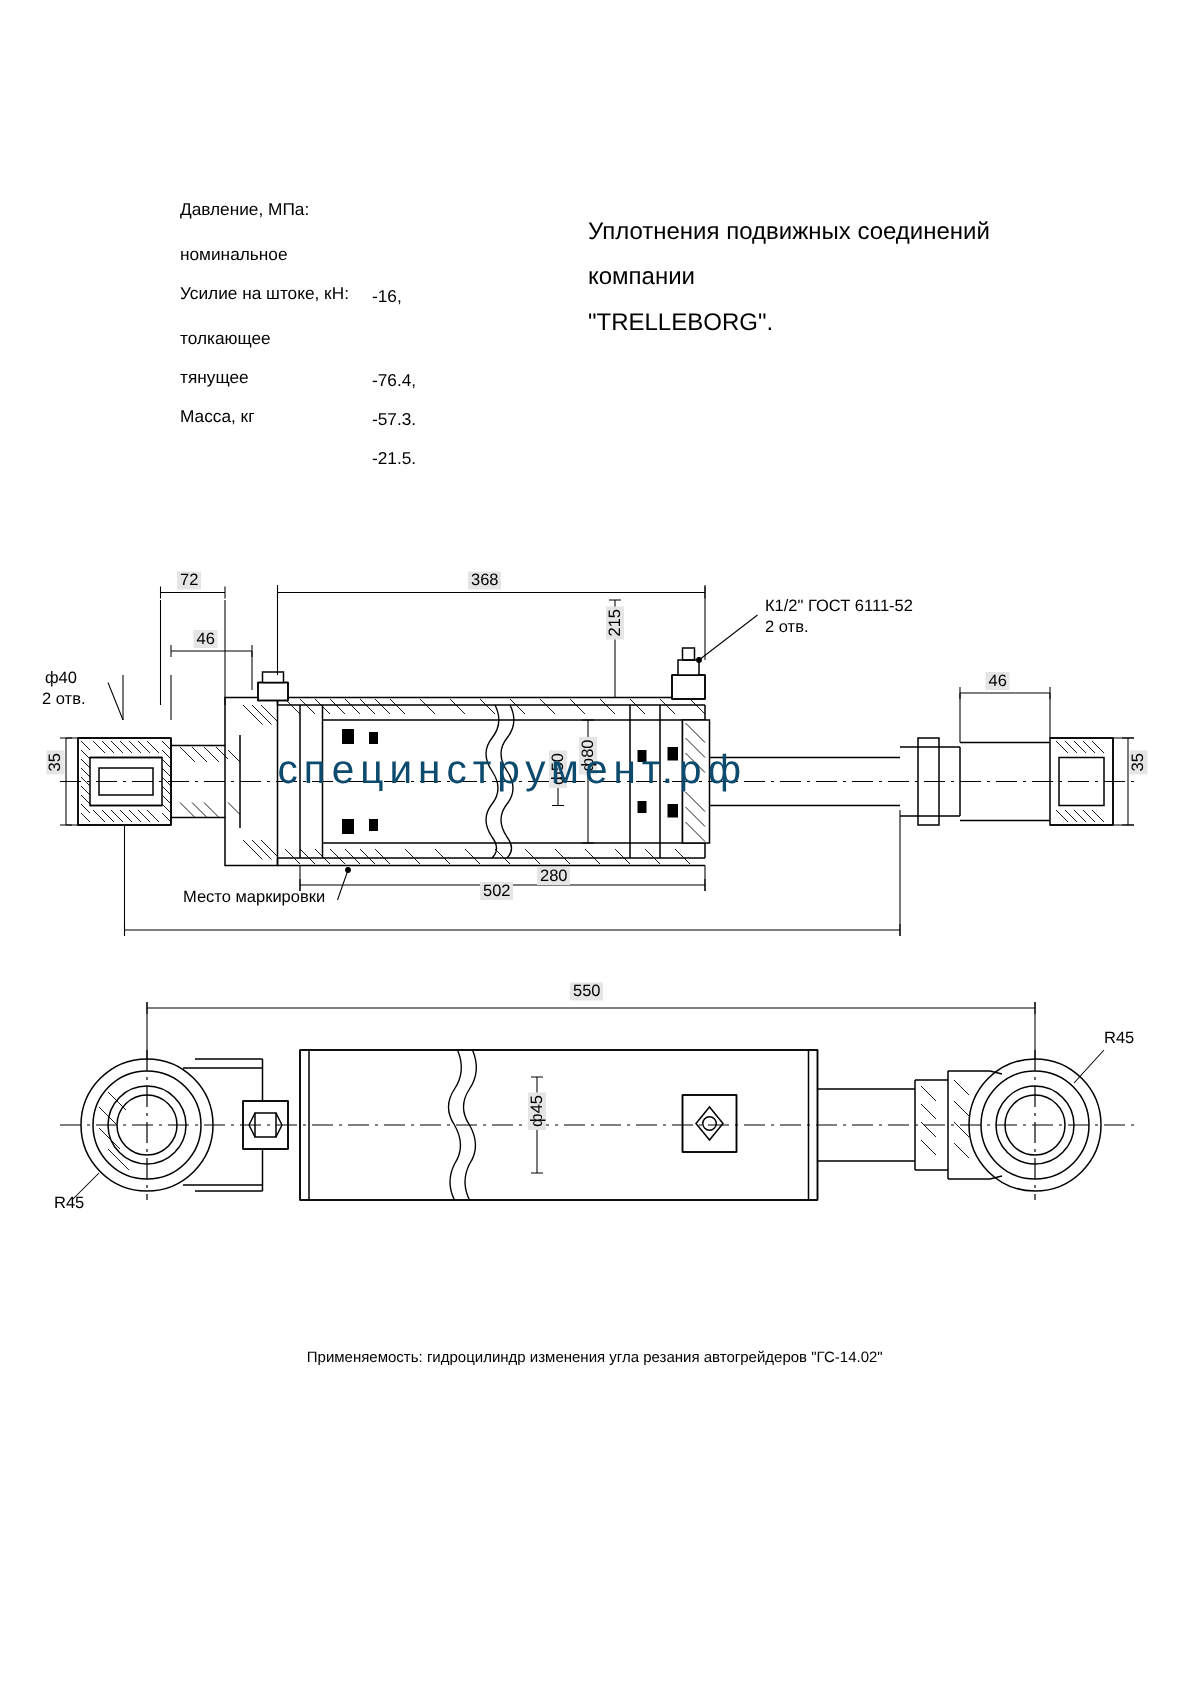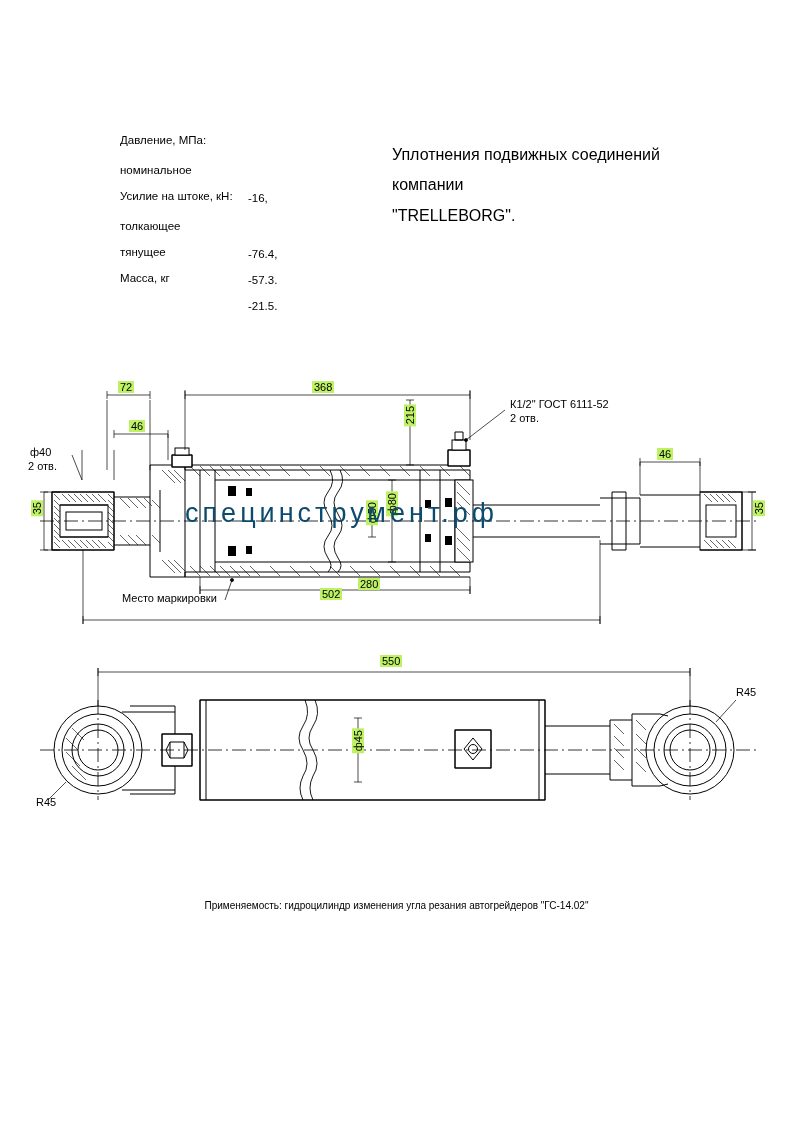--- a/index.html
+++ b/index.html
@@ -67,21 +67,21 @@
     font-size: 27px;
     color: #0c4a6e;
     letter-spacing: 4px;
     font-weight: normal;
     white-space: nowrap;
     pointer-events: none;
   }
   .dim {
     position: absolute;
     font-size: 11px;
-    background: #bef264;
+    background: #e5e5e5;
     padding: 0 2px;
     white-space: nowrap;
   }
   .dim.vert {
     writing-mode: vertical-rl;
     transform: rotate(180deg);
     padding: 2px 0;
   }
   .lead-label {
     position: absolute;

